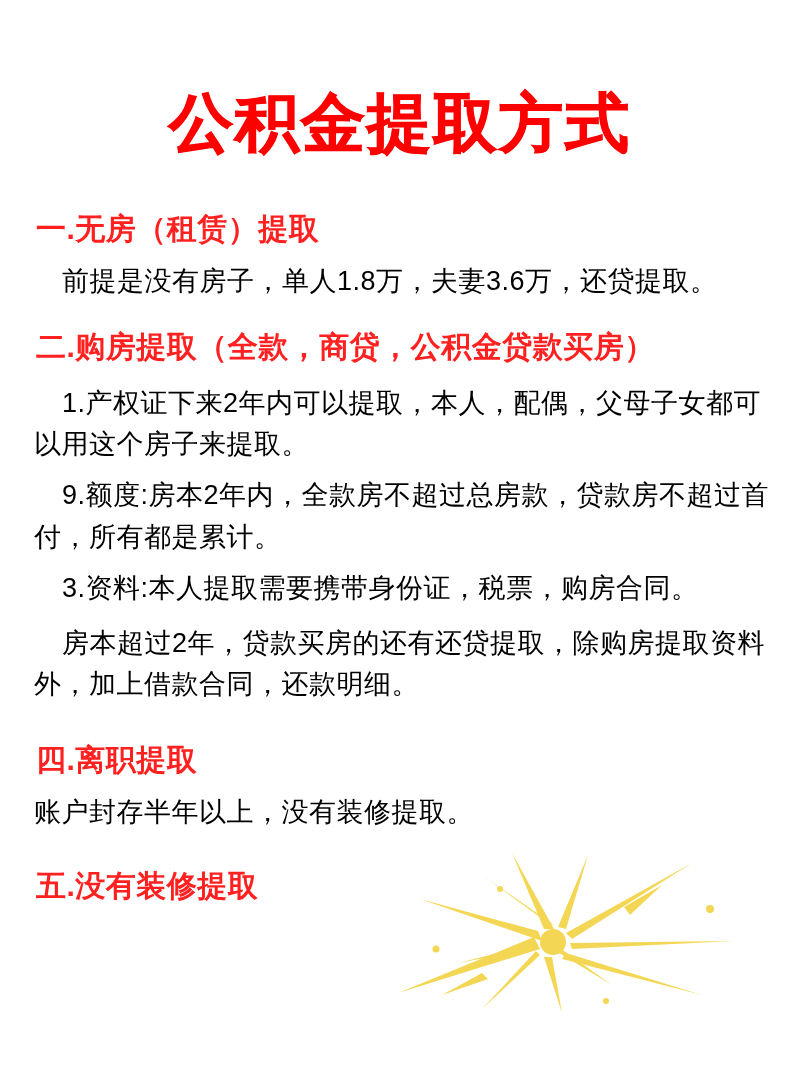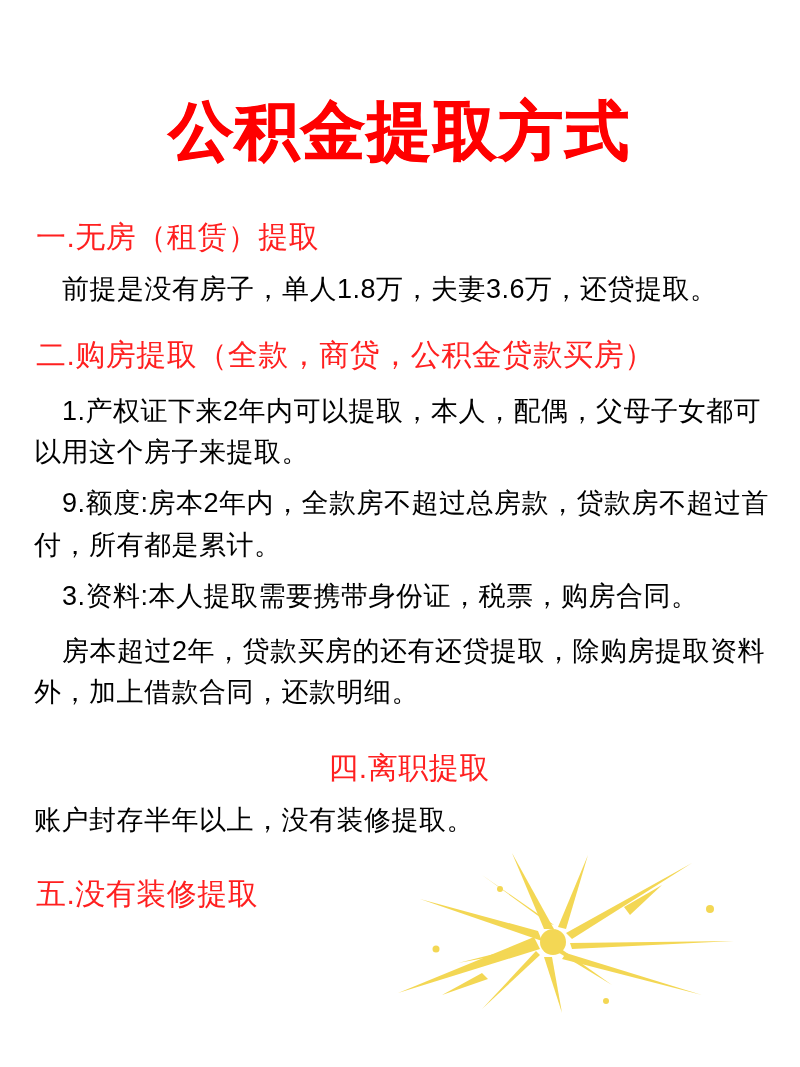--- a/index.html
+++ b/index.html
@@ -13,46 +13,46 @@
     font-family: "Liberation Sans", "DejaVu Sans", sans-serif;
     color: #111111;
     overflow: hidden;
     position: relative;
   }
   .page {
     position: relative;
     width: 800px;
     height: 1067px;
     box-sizing: border-box;
-    padding: 8px 18px;
+    padding: 0 18px;
   }
   .title {
     margin: 0;
     padding-top: 88px;
     text-align: center;
     color: #ff0000;
     font-size: 64px;
     font-weight: bold;
     letter-spacing: 2px;
     line-height: 1.1;
     -webkit-text-stroke: 1px #ff0000;
   }
   .section-head {
     color: #ff2020;
     font-size: 30px;
-    font-weight: normal;
+    font-weight: bold;
     margin: 0;
     padding-left: 18px;
     line-height: 1.5;
     letter-spacing: 0.5px;
   }
   .head-1 { margin-top: 48px; }
   .head-2 { margin-top: 22px; }
   .head-3 { margin-top: 34px; }
-  .head-4 { margin-top: 32px; text-align: center; }
+  .head-4 { margin-top: 32px; }
   .head-5 { margin-top: 30px; }
 
   .body-text {
     color: #000000;
     font-size: 27px;
     line-height: 1.52;
     margin: 0;
     padding: 0 8px 0 16px;
     letter-spacing: 0.5px;
   }

